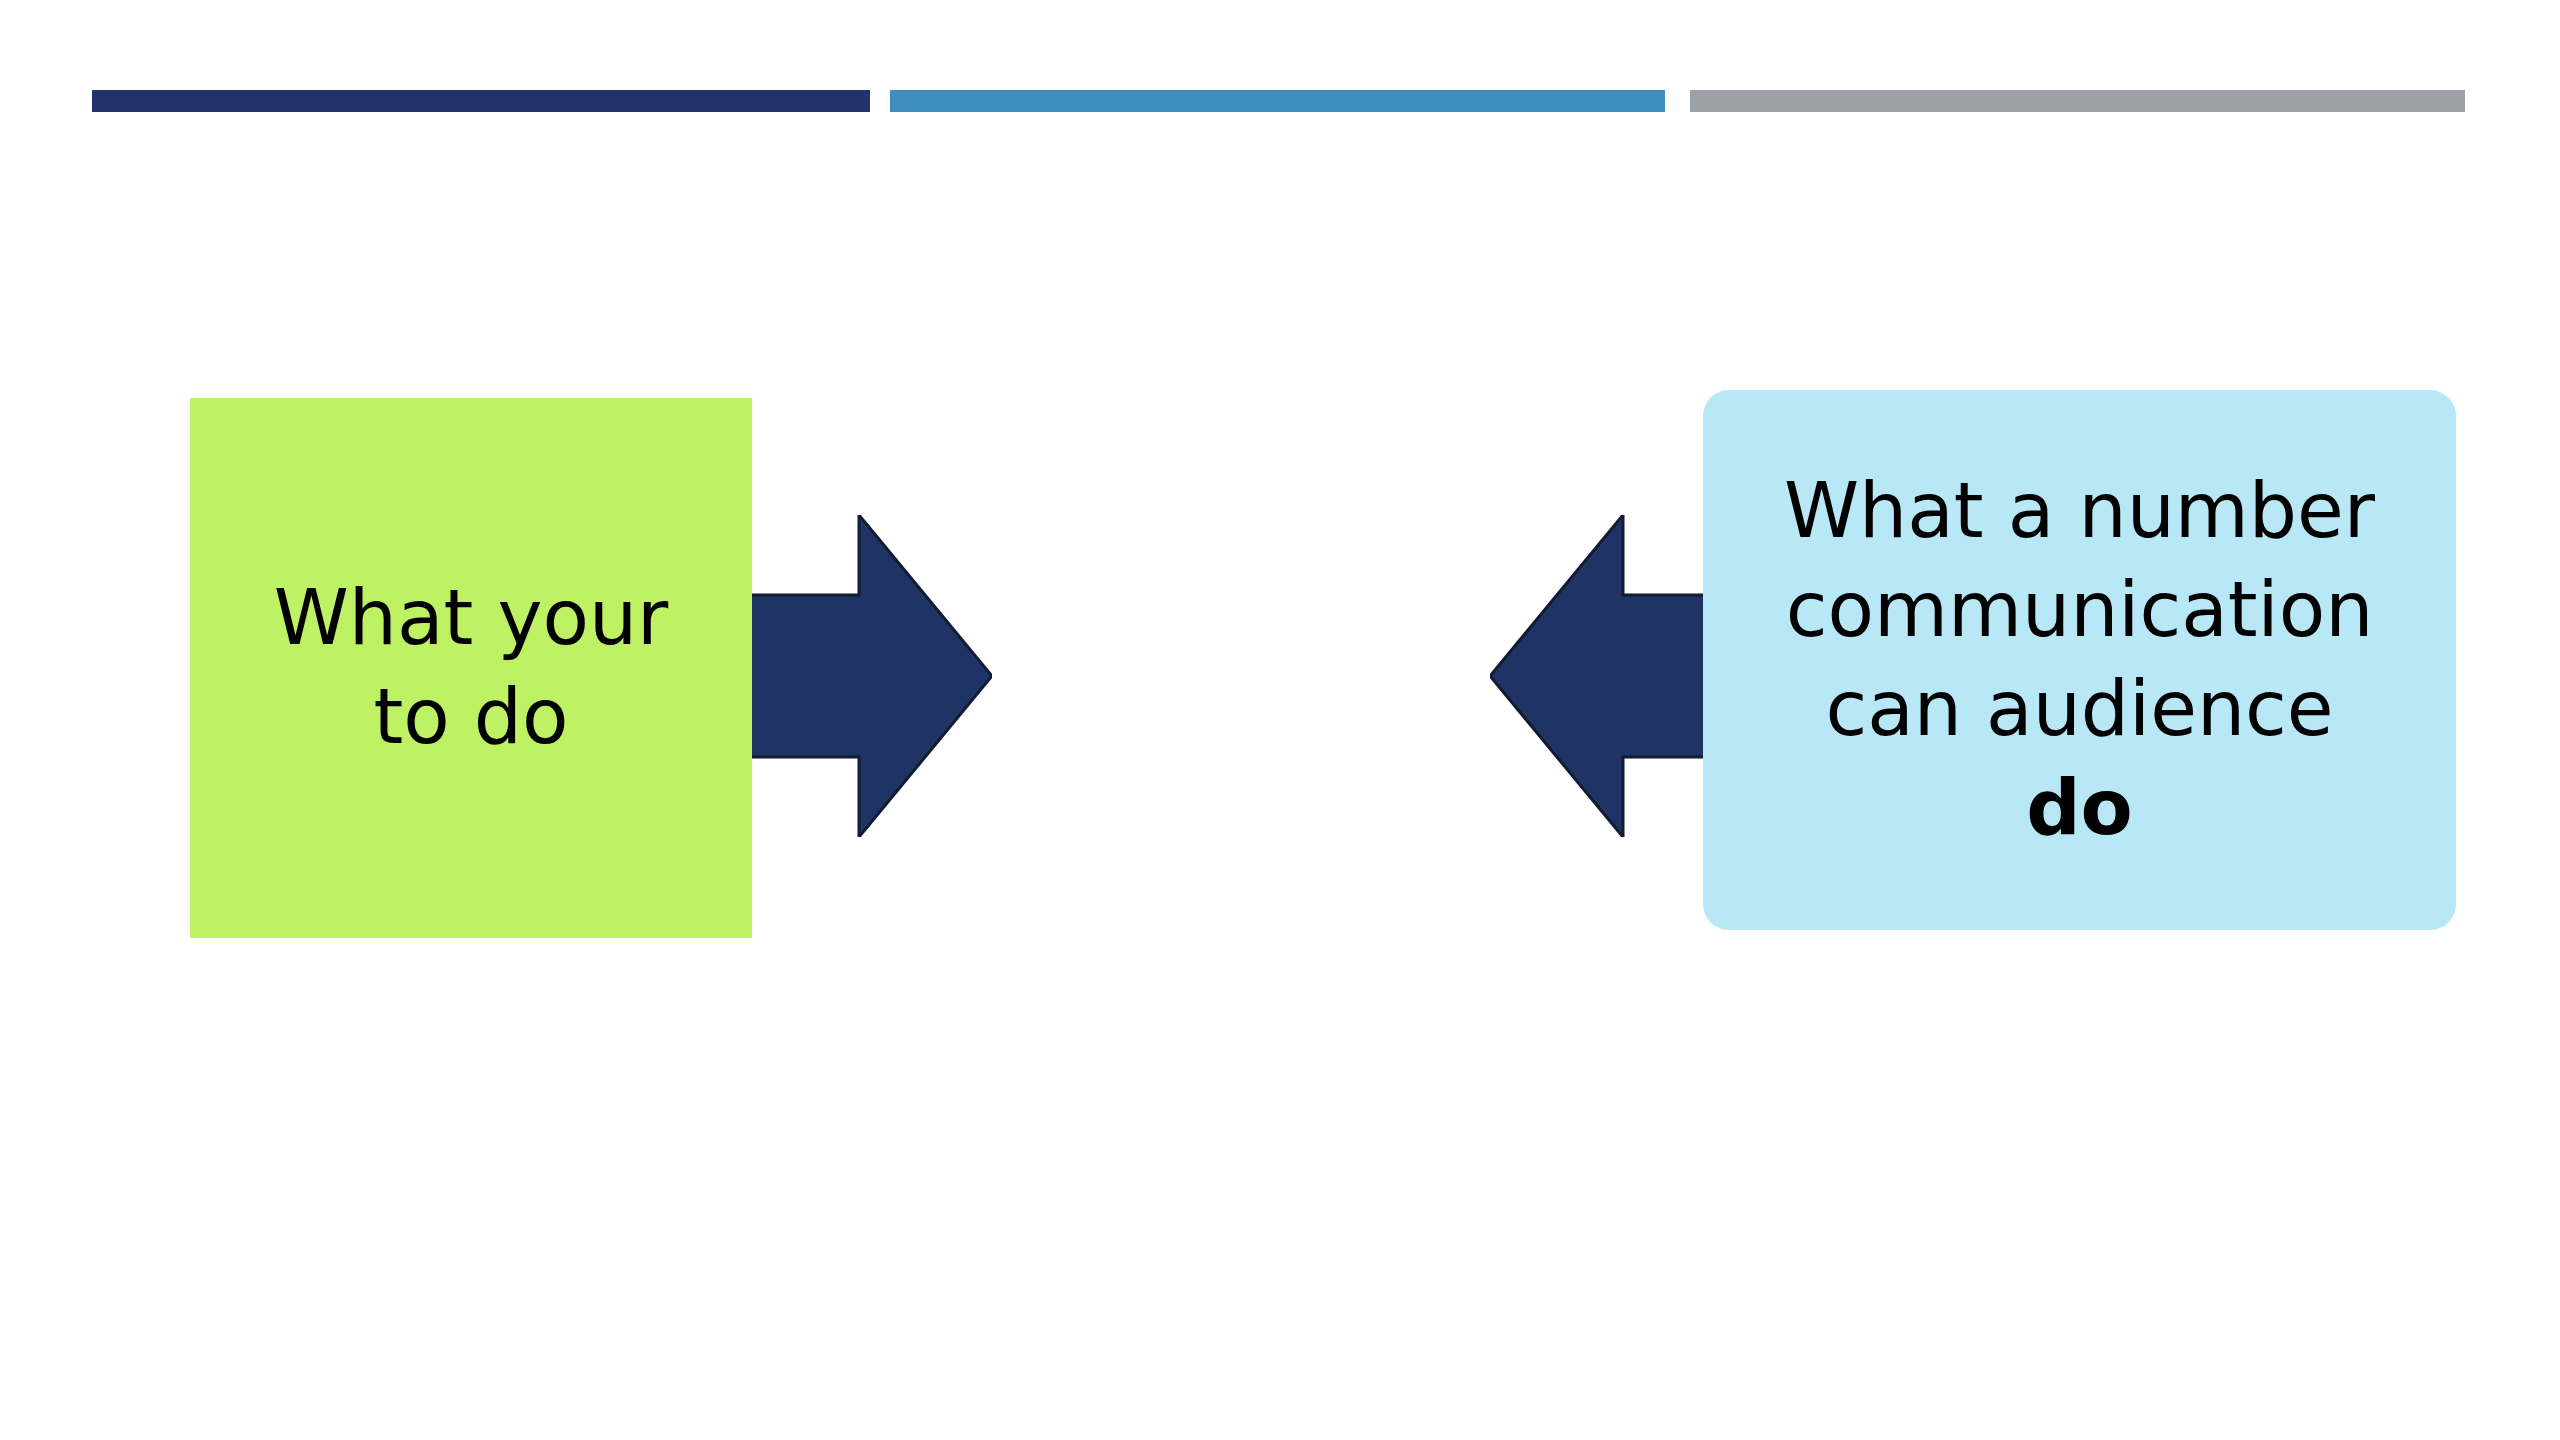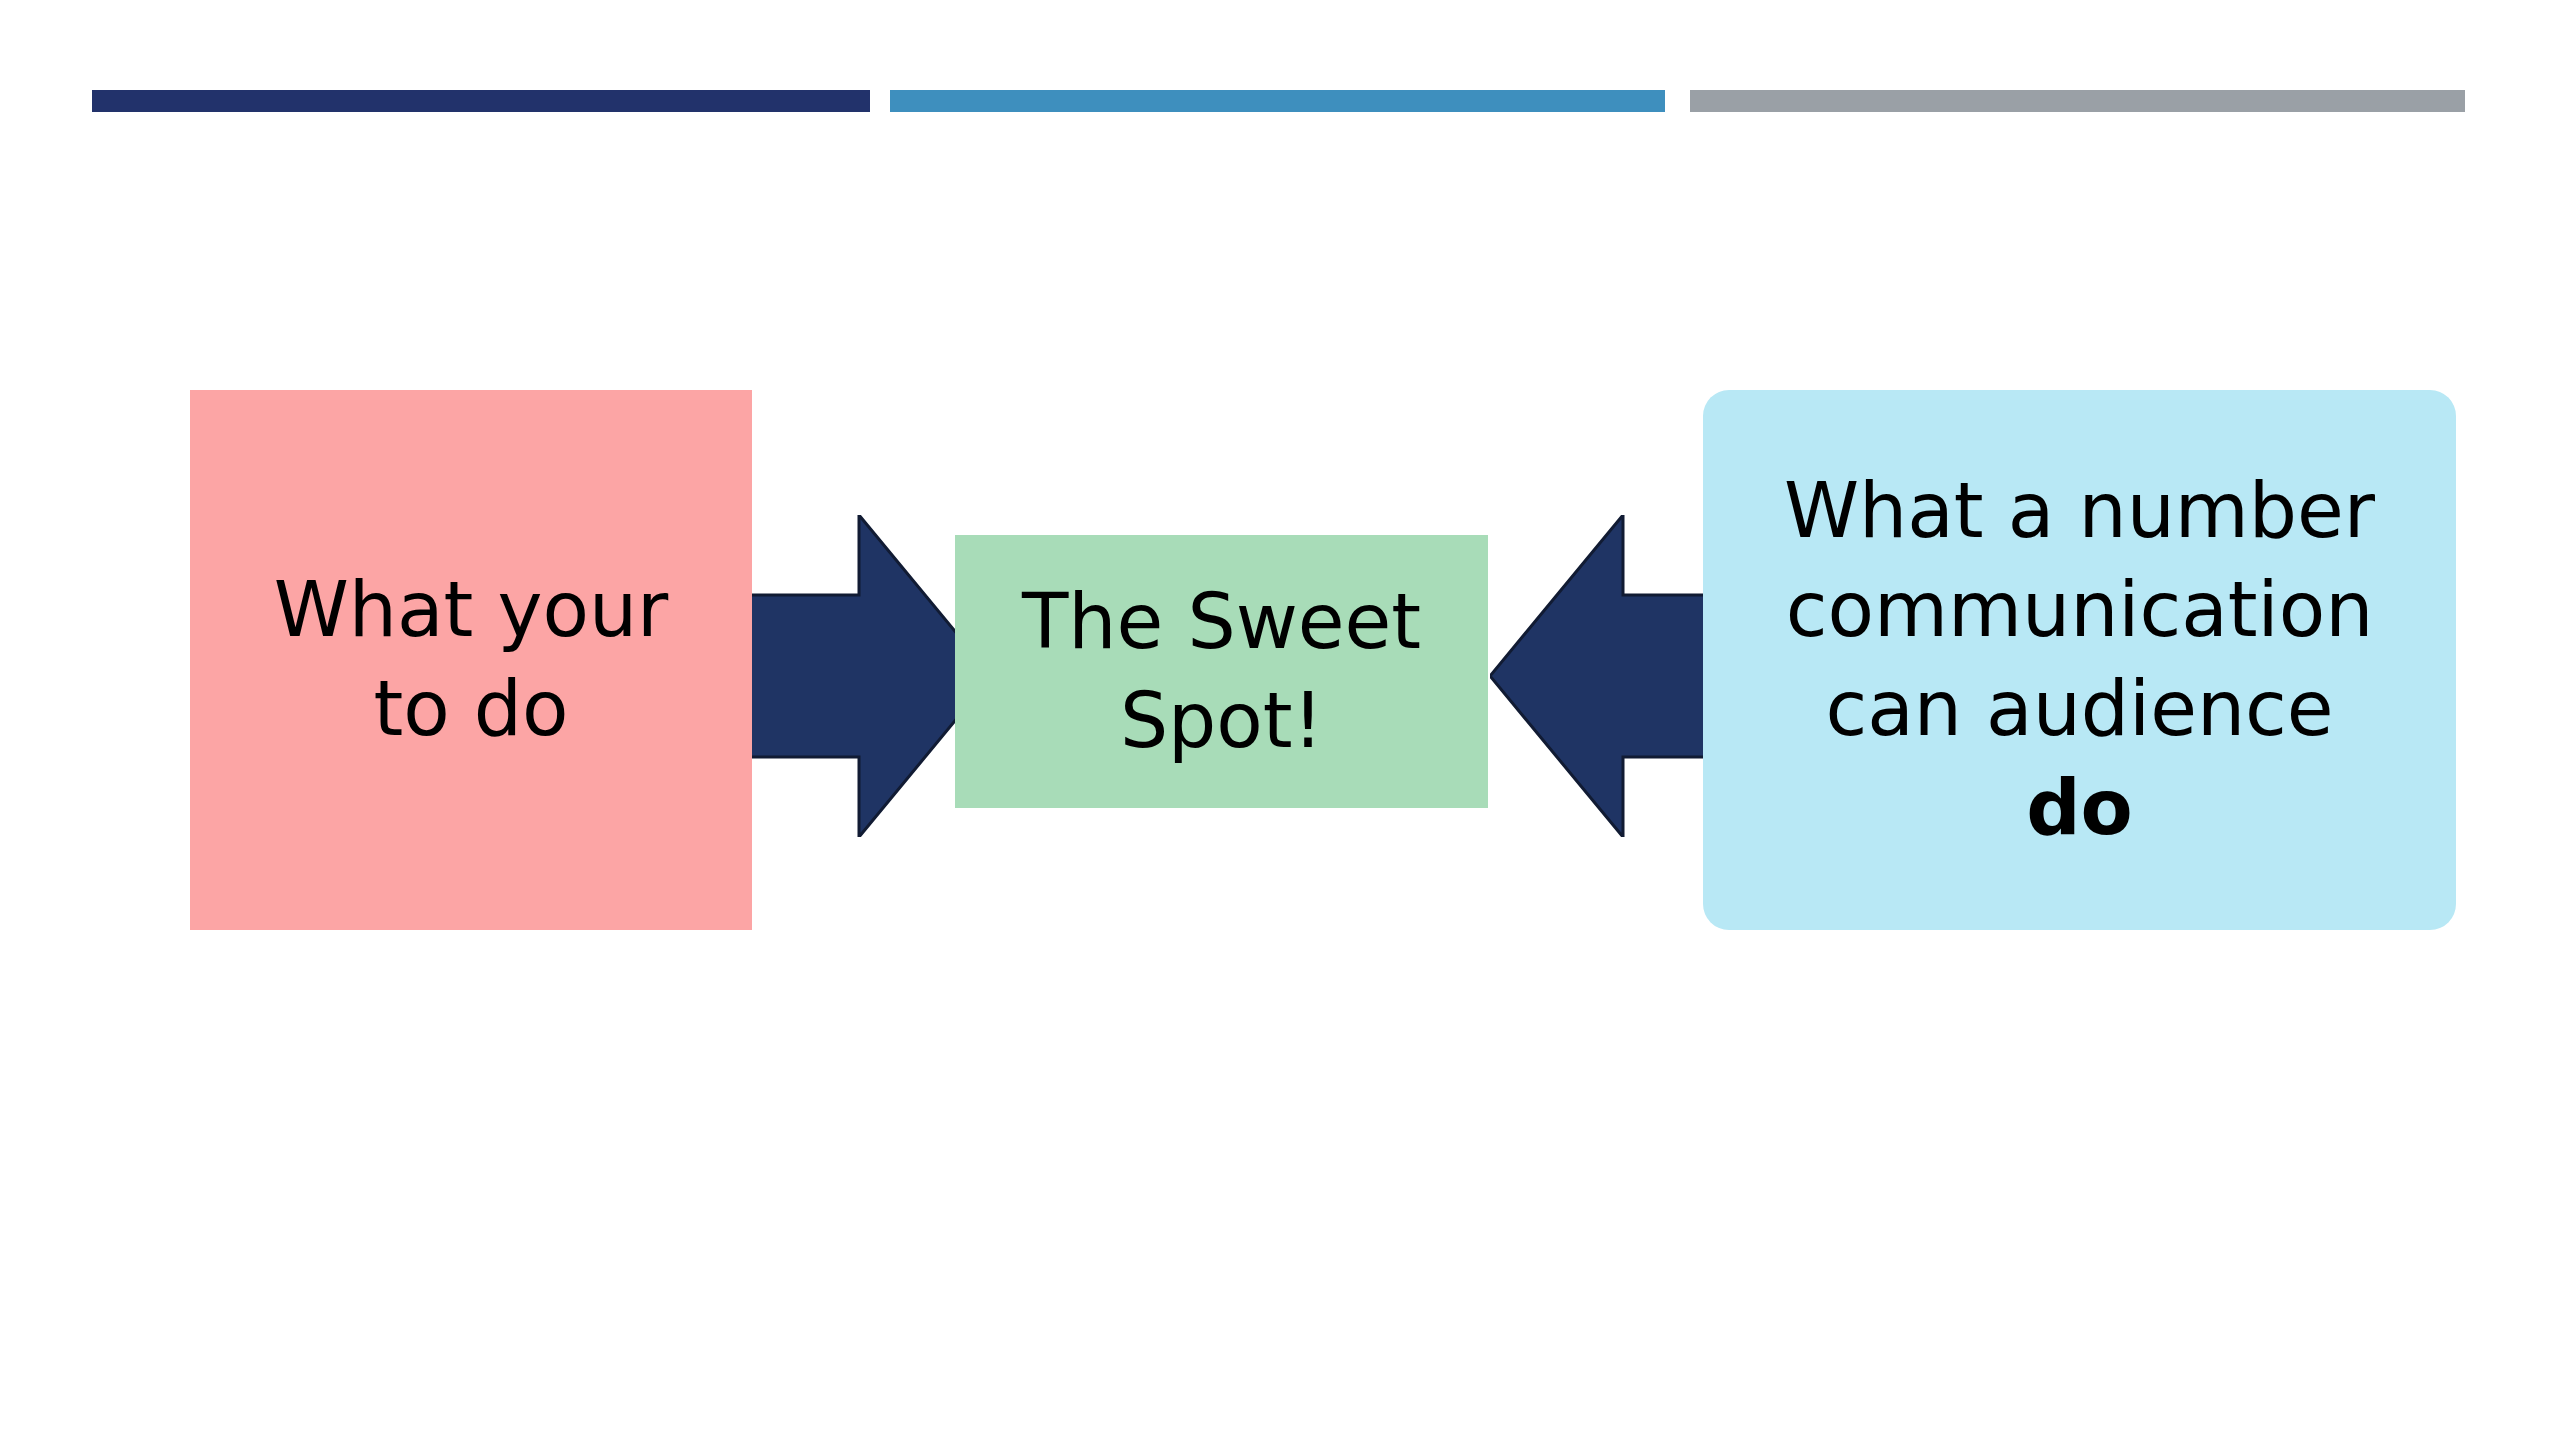--- a/index.html
+++ b/index.html
@@ -103,29 +103,25 @@
       <polygon id="arrow-left-poly" points="0,80 117,80 117,0 250,161 117,322 117,242 0,242" stroke-width="3" fill="#1F3464" stroke="#111B33"></polygon>
     </svg>
   </div>
 
   <div class="arrow" id="arrow-right-to-center">
     <svg viewBox="0 0 250 322" preserveAspectRatio="none" aria-hidden="true">
       <polygon id="arrow-right-poly" points="250,80 133,80 133,0 0,161 133,322 133,242 250,242" stroke-width="3" fill="#1F3464" stroke="#111B33"></polygon>
     </svg>
   </div>
 
-  <div class="box" id="box-left" style="background: #fca5a5;">
+  <div class="box" id="box-left" style="background: #bef264; margin-top: 8px;">
     <span class="line">What your</span>
     <span class="line">to do</span>
   </div>
 
-  <div class="box" id="box-center" style="background: rgb(168, 220, 184);">
-    <span class="line">The Sweet</span>
-    <span class="line">Spot!</span>
-  </div>
 
   <div class="box" id="box-right" style="background: rgb(184, 232, 245); border-radius: 26px;">
     <span class="line">What a number</span>
     <span class="line">communication</span>
     <span class="line">can audience</span>
     <span class="line bold">do</span>
   </div>
 
 </div>
 

